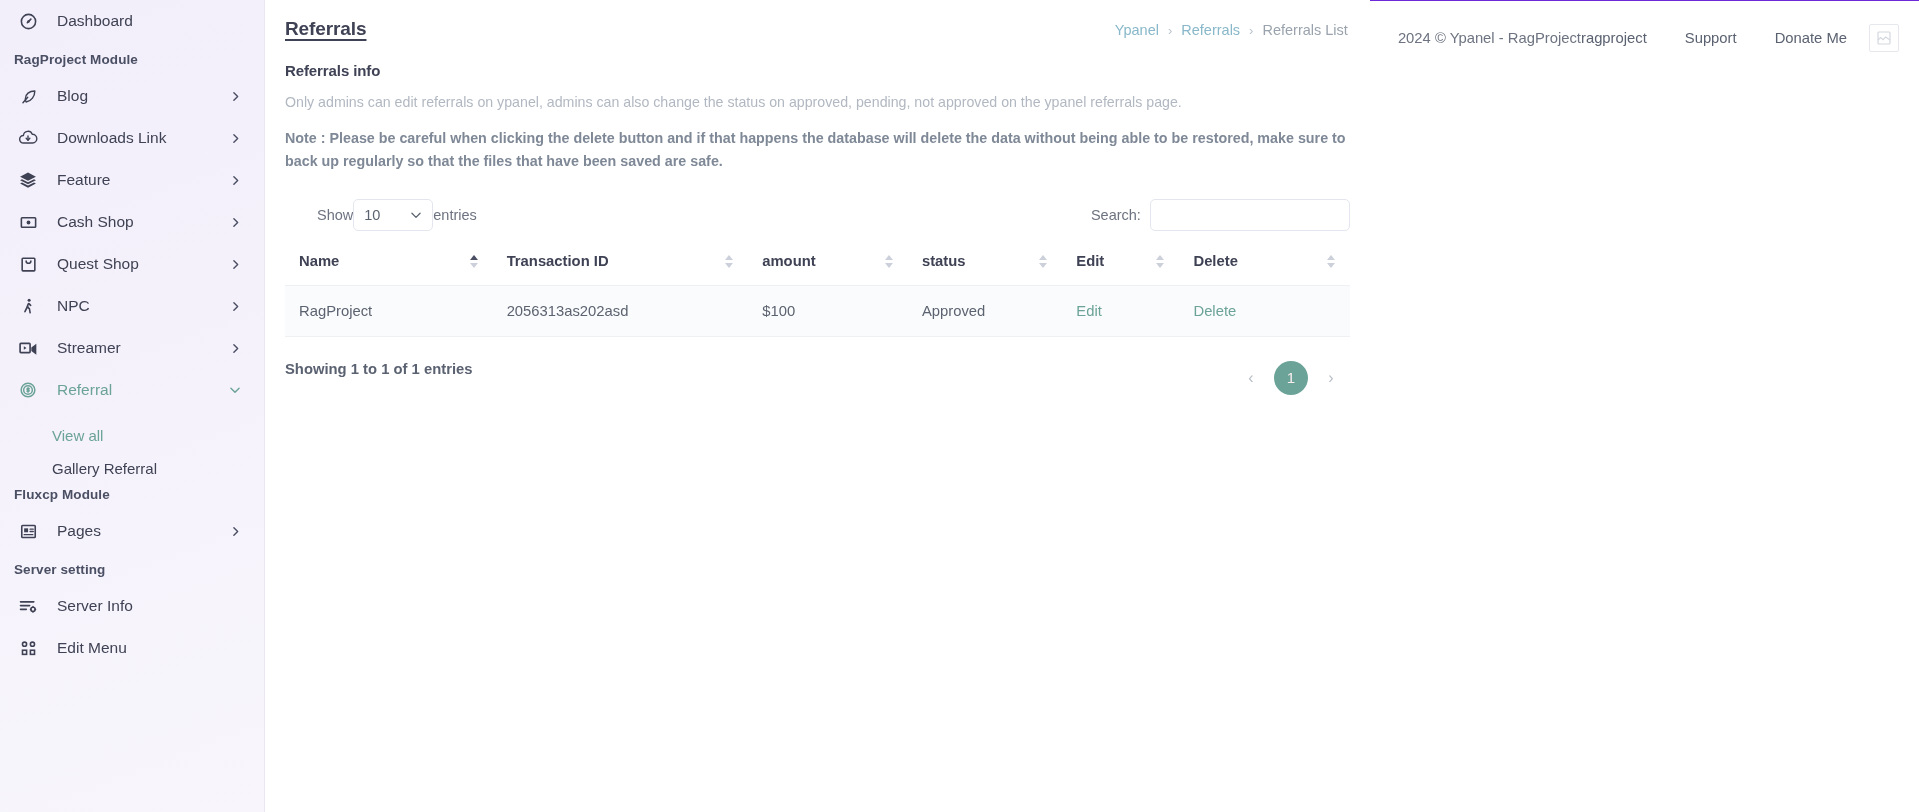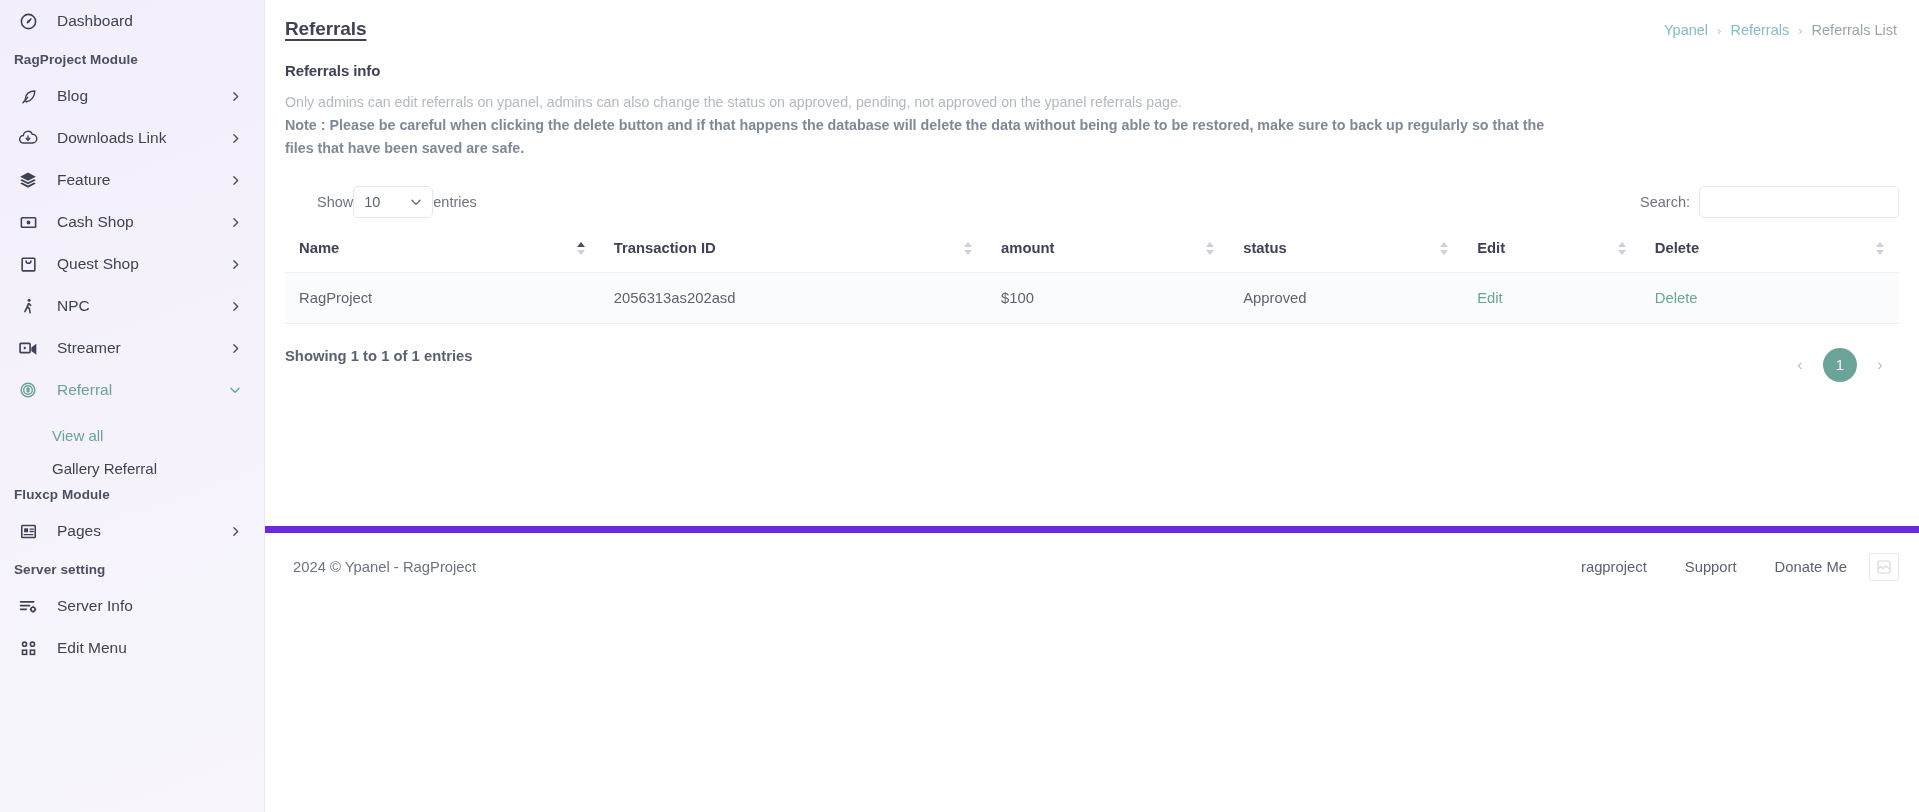--- a/index.html
+++ b/index.html
@@ -89,21 +89,21 @@
   .nav-spacer-top { height: 0px; }
 
   
   .main {
     flex: 1 1 auto;
     height: 600px;
     background: #ffffff;
     position: relative;
     overflow: hidden;
     display: flex;
-    flex-direction: column;
+    flex-direction: row;
   }
 
   .content {
     flex: 1 1 auto;
     padding: 0;
     position: relative;
   }
 
   .topbar {
     display: flex;
@@ -139,21 +139,21 @@
     font-size: 15px;
     font-weight: 700;
     color: #3f4254;
     margin-bottom: 12px;
     letter-spacing: -0.1px;
   }
   .info-desc {
     font-size: 14.2px;
     color: #b2b8c2;
     line-height: 1.55;
-    margin-bottom: 1px;
+    margin-bottom: 14px;
   }
   .info-note {
     font-size: 14.3px;
     color: #7e8896;
     font-weight: 700;
     line-height: 1.6;
     max-width: 1270px;
   }
 
   
@@ -304,21 +304,21 @@
     align-items: center;
     justify-content: center;
     font-size: 15px;
     cursor: pointer;
   }
 
   
   .footer {
     flex: 0 0 auto;
     height: 74px;
-    border-top: 7px solid #6d28d9;
+    border-top: 1px solid #6d28d9;
     background: #fff;
     display: flex;
     align-items: center;
     justify-content: space-between;
     padding: 0 20px 0 28px;
     position: relative;
   }
   .footer-left {
     font-size: 14.8px;
     color: #6d7380;

